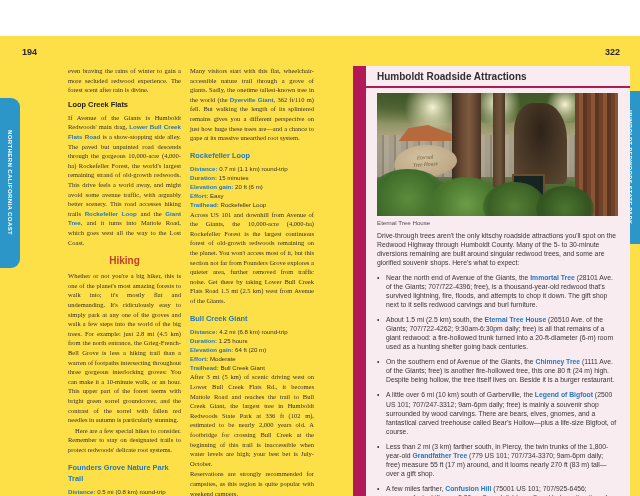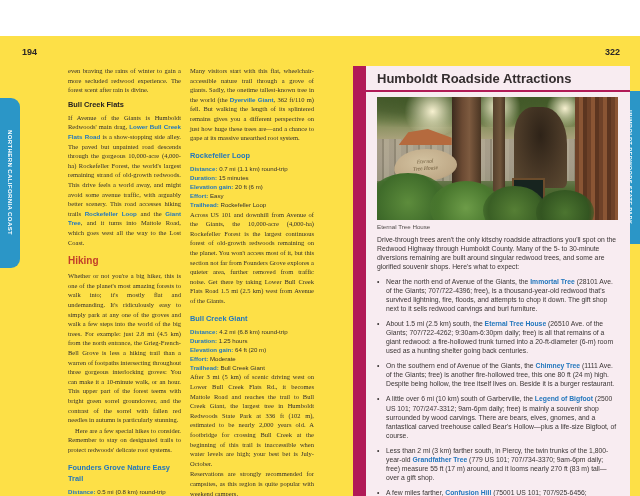--- a/index.html
+++ b/index.html
@@ -23,36 +23,36 @@
   
   #left-page{position:absolute;left:68px;top:30px;width:246px;display:flex;gap:9px;}
   .col{font-size:6.5px;line-height:1.48;}
   .col-0{width:113px;}
   .col-1{width:124px;}
   .para{text-align:justify;margin:0 0 1px 0;}
   .para.indent{text-indent:7px;}
   .subhead-black{font-family:"Liberation Sans",sans-serif;font-weight:bold;font-size:7.4px;
                  color:#262121;margin:5px 0 2px 0;}
   .section-head{font-family:"Liberation Sans",sans-serif;font-weight:bold;font-size:10px;
-                color:#c2402a;margin:7px 0 2px 0;}
+                color:#c2402a;margin:7px 0 2px 0;text-align:center;}
   .trail-head{font-family:"Liberation Sans",sans-serif;font-weight:bold;font-size:7.4px;
               color:#2377bd;margin:8px 0 2px 0;}
   .detail-line{font-family:"Liberation Sans",sans-serif;font-size:6.1px;line-height:1.5;
                color:#33302e;}
   .detail-label{font-weight:bold;color:#2377bd;}
   .inline-link{font-family:"Liberation Sans",sans-serif;font-weight:bold;color:#2377bd;
                font-size:6.2px;}
 
   
   #sidebar{position:absolute;left:353px;top:30px;width:277px;display:flex;}
   #sidebar-bar{width:13px;background:#b11a57;}
   #sidebar-body{flex:1;background:#f8ecf1;border-bottom:2px solid #b11a57;
                 padding:3px 12px 8px 11px;font-family:"Liberation Sans",sans-serif;
                 color:#3a3534;}
-  #sidebar-title{font-weight:bold;font-size:13px;color:#332d2e;margin:2px 0 4px 0;}
+  #sidebar-title{font-weight:bold;font-size:10px;color:#332d2e;margin:2px 0 4px 0;}
   #sidebar-rule{height:2px;background:#b11a57;margin:0 -12px 5px -11px;}
   #sidebar-caption{font-size:6.2px;color:#514c4b;margin:3px 0 5px 0;}
   #sidebar-intro{font-size:6.8px;line-height:1.33;margin:0 0 6px 0;}
   .bullet-item{display:flex;font-size:6.8px;line-height:1.33;margin:0 0 6px 0;}
   .bullet-marker{width:9px;flex:none;}
   .bullet-text{flex:1;}
   .bullet-item .inline-link,#sidebar-intro .inline-link{font-size:6.8px;}
 
   
   #photo{position:relative;height:123px;margin:2px 0 0 0;overflow:hidden;
@@ -99,26 +99,26 @@
   <div id="tab-left" class="side-tab">
     <span class="vtxt">NORTHERN CALIFORNIA COAST</span>
   </div>
   <div id="tab-right" class="side-tab">
     <span class="vtxt">HUMBOLDT REDWOODS STATE PARK</span>
   </div>
 
   <div id="left-page">
     <div class="col col-0">
         <div class="para"><span>even braving the rains of winter to gain a more secluded redwood experience. The forest scent after rain is divine.</span></div>
-        <div class="subhead-black">Bull Creek Flats</div>
+        <div class="subhead-black">Loop Creek Flats</div>
         <div class="para"><span>If Avenue of the Giants is Humboldt Redwoods' main drag, </span><span class="inline-link">Lower Bull Creek Flats Road</span><span> is a show-stopping side alley. The paved but unpainted road descends through the gorgeous 10,000-acre (4,000-ha) Rockefeller Forest, the world's largest remaining strand of old-growth redwoods. This drive feels a world away, and might avoid some avenue traffic, with arguably better scenery. This road accesses hiking trails </span><span class="inline-link">Rockefeller Loop</span><span> and the </span><span class="inline-link">Giant Tree</span><span>, and it turns into Mattole Road, which goes west all the way to the Lost Coast.</span></div>
         <div class="section-head">Hiking</div>
         <div class="para"><span>Whether or not you're a big hiker, this is one of the planet's most amazing forests to walk into; it's mostly flat and undemanding. It's ridiculously easy to simply park at any one of the groves and walk a few steps into the world of the big trees. For example: just 2.8 mi (4.5 km) from the north entrance, the Grieg-French-Bell Grove is less a hiking trail than a warren of footpaths intersecting throughout three gorgeous interlocking groves: You can make it a 10-minute walk, or an hour. This upper part of the forest teems with bright green sorrel groundcover, and the contrast of the sorrel with fallen red needles in autumn is particularly stunning.</span></div>
         <div class="para indent"><span>Here are a few special hikes to consider. Remember to stay on designated trails to protect redwoods' delicate root systems.</span></div>
-        <div class="trail-head">Founders Grove Nature Easy Trail</div>
+        <div class="trail-head">Founders Grove Nature Park Trail</div>
         <div class="detail-line"><span class="detail-label">Distance:</span><span> 0.5 mi (0.8 km) round-trip</span></div>
         <div class="detail-line"><span class="detail-label">Duration:</span><span> 15 minutes</span></div>
         <div class="detail-line"><span class="detail-label">Elevation gain:</span><span> 32 ft (10 m)</span></div>
         <div class="detail-line"><span class="detail-label">Effort:</span><span> Easy</span></div>
         <div class="detail-line"><span class="detail-label">Trailhead:</span><span> Milepost 20.5 on the Avenue of the Giants</span></div>
       </div>
     <div class="col col-1">
         <div class="para"><span>Many visitors start with this flat, wheelchair-accessible nature trail through a grove of giants. Sadly, the onetime tallest-known tree in the world (the </span><span class="inline-link">Dyerville Giant</span><span>, 362 ft/110 m) fell. But walking the length of its splintered remains gives you a different perspective on just how huge these trees are—and a chance to gape at its massive unearthed root system.</span></div>
         <div class="trail-head">Rockefeller Loop</div>
         <div class="detail-line"><span class="detail-label">Distance:</span><span> 0.7 mi (1.1 km) round-trip</span></div>

